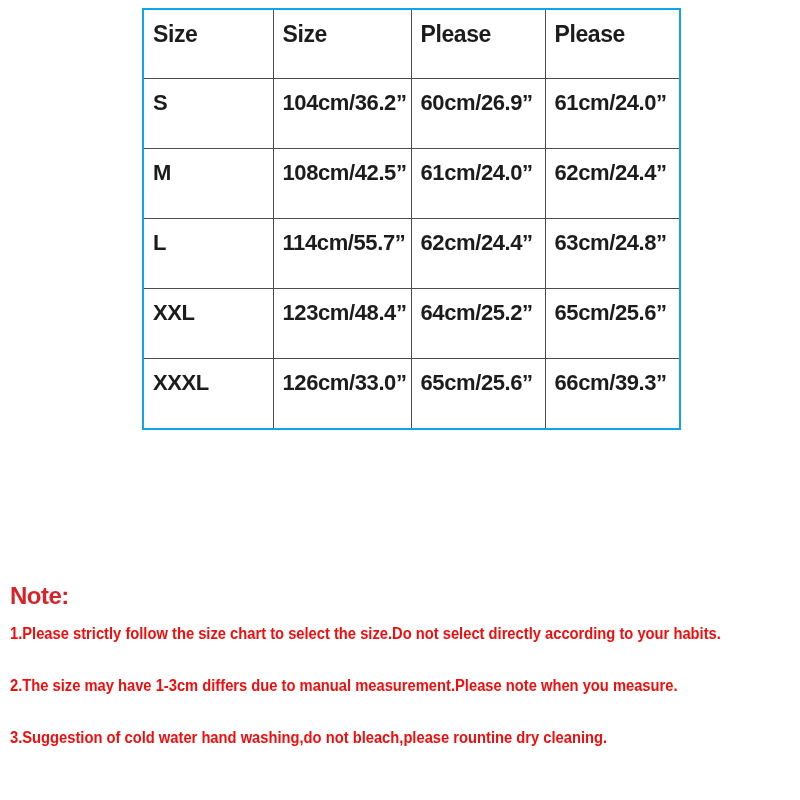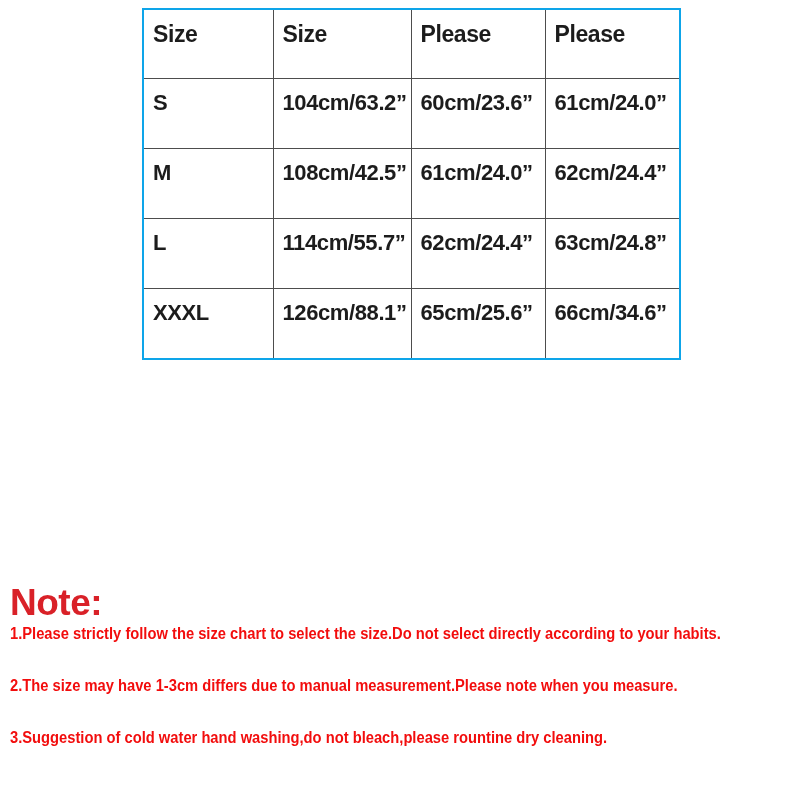--- a/index.html
+++ b/index.html
@@ -41,21 +41,21 @@
   .size-table td { height: 58px; }
   .col-size   { width: 130px; }
   .col-bust   { width: 138px; }
   .col-sleeve { width: 134px; }
   .col-length { width: 135px; }
 
   .note-title {
     position: absolute;
     left: 10px;
     top: 582px;
-    font-size: 37px;
+    font-size: 24px;
     font-weight: bold;
     color: #d92128;
     letter-spacing: -0.5px;
   }
   .note-line {
     position: absolute;
     left: 10px;
     font-size: 16px;
     font-weight: bold;
     color: #f20d0d;
@@ -83,41 +83,47 @@
       <tr>
         <th>Size</th>
         <th>Size</th>
         <th>Please</th>
         <th>Please</th>
       </tr>
     </thead>
     <tbody>
       <tr>
         <td>S</td>
-        <td>104cm/63.2”</td>
-        <td>60cm/23.6”</td>
+        <td>104cm/36.2”</td>
+        <td>60cm/26.9”</td>
         <td>61cm/24.0”</td>
       </tr>
       <tr>
         <td>M</td>
         <td>108cm/42.5”</td>
         <td>61cm/24.0”</td>
         <td>62cm/24.4”</td>
       </tr>
       <tr>
         <td>L</td>
         <td>114cm/55.7”</td>
         <td>62cm/24.4”</td>
         <td>63cm/24.8”</td>
       </tr>
       <tr>
+        <td>XXL</td>
+        <td>123cm/48.4”</td>
+        <td>64cm/25.2”</td>
+        <td>65cm/25.6”</td>
+      </tr>
+      <tr>
         <td>XXXL</td>
-        <td>126cm/88.1”</td>
+        <td>126cm/33.0”</td>
         <td>65cm/25.6”</td>
-        <td>66cm/34.6”</td>
+        <td>66cm/39.3”</td>
       </tr>
     </tbody>
   </table>
 
   <div class="note-title">Note:</div>
   <div class="note-line note-line-1">1.Please strictly follow the size chart to select the size.Do not select directly according to your habits.</div>
   <div class="note-line note-line-2">2.The size may have 1-3cm differs due to manual measurement.Please note when you measure.</div>
   <div class="note-line note-line-3">3.Suggestion of cold water hand washing,do not bleach,please rountine dry cleaning.</div>
 
 </div>

